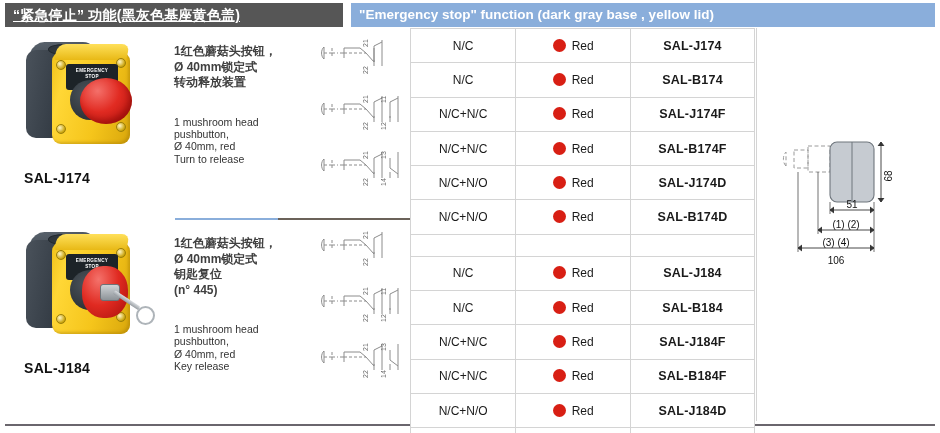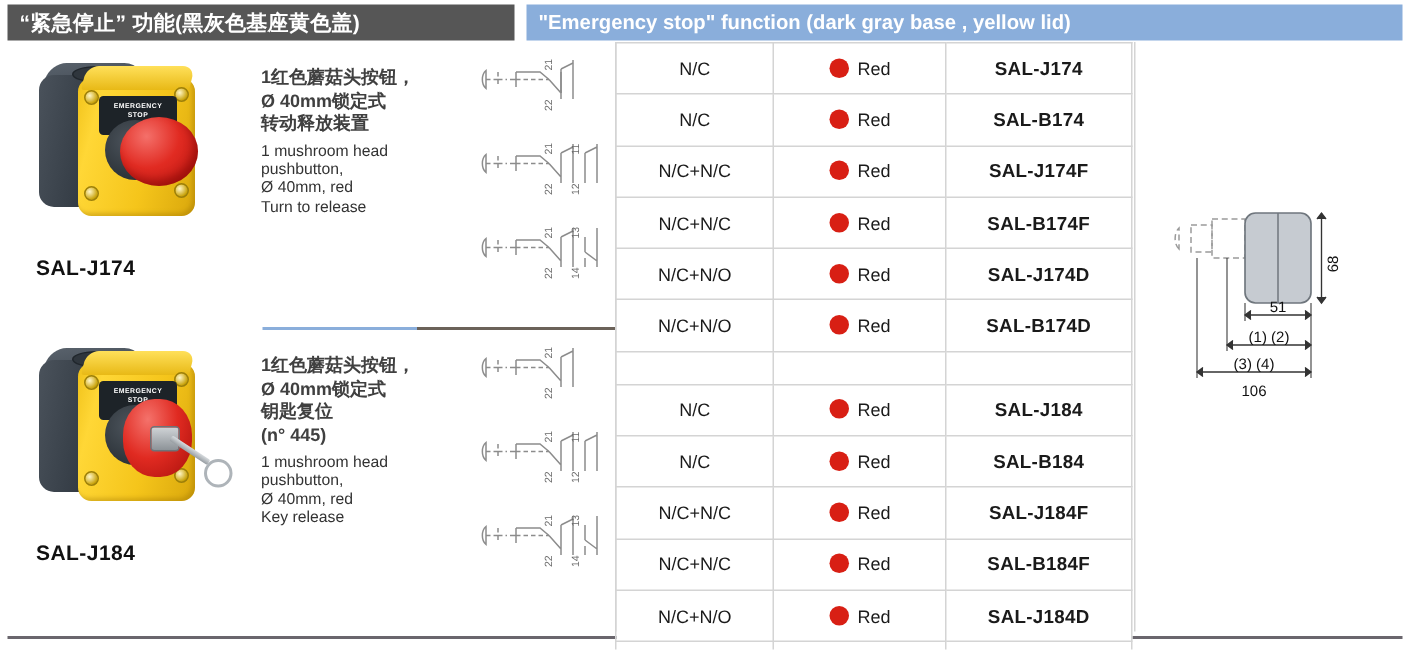--- a/index.html
+++ b/index.html
@@ -9,21 +9,21 @@
     font-family:"Liberation Sans","DejaVu Sans",sans-serif;
     overflow:hidden;position:relative;
   }
   .page{position:absolute;inset:0;}
 
   
   .hdr-cn{
     position:absolute;left:5px;top:3px;width:338px;height:24px;
     background:#565656;color:#ffffff;
     font-size:14px;font-weight:bold;line-height:24px;
-    padding-left:8px;box-sizing:border-box;white-space:nowrap;letter-spacing:.2px;
+    padding-left:8px;box-sizing:border-box;white-space:nowrap;letter-spacing:.2px;text-decoration:underline;
   }
   .hdr-en{
     position:absolute;left:351px;top:3px;width:584px;height:24px;
     background:#8aaedb;color:#ffffff;
     font-size:13.5px;font-weight:bold;line-height:24px;
     padding-left:8px;box-sizing:border-box;white-space:nowrap;
   }
 
   
   .div-blue{position:absolute;left:175px;top:218px;width:103px;height:2px;background:#8aaedb;}
@@ -108,21 +108,21 @@
   .encl .keyring{
     position:absolute;left:110px;top:74px;width:15px;height:15px;border-radius:50%;
     border:2.5px solid #aeb4b9;background:transparent;
   }
 
   
   .desc{position:absolute;left:174px;width:140px;}
   .desc.g1{top:44px;}
   .desc.g2{top:236px;}
   .desc .cn{font-size:12px;font-weight:bold;color:#404040;line-height:15.5px;white-space:pre-line;}
-  .desc .en{font-size:10.5px;color:#333;line-height:12.4px;margin-top:4px;white-space:pre-line;}
+  .desc .en{font-size:10.5px;color:#333;line-height:12.4px;margin-top:25px;white-space:pre-line;}
 
   
   .schem{position:absolute;left:318px;width:92px;height:50px;}
   .sc1{top:34px;} .sc2{top:90px;} .sc3{top:146px;}
   .sc4{top:226px;} .sc5{top:282px;} .sc6{top:338px;}
 
   
   .tbl{position:absolute;left:410px;top:28px;width:345px;border-collapse:collapse;}
   .tbl td{
     border:1px solid #d4d4d4;

